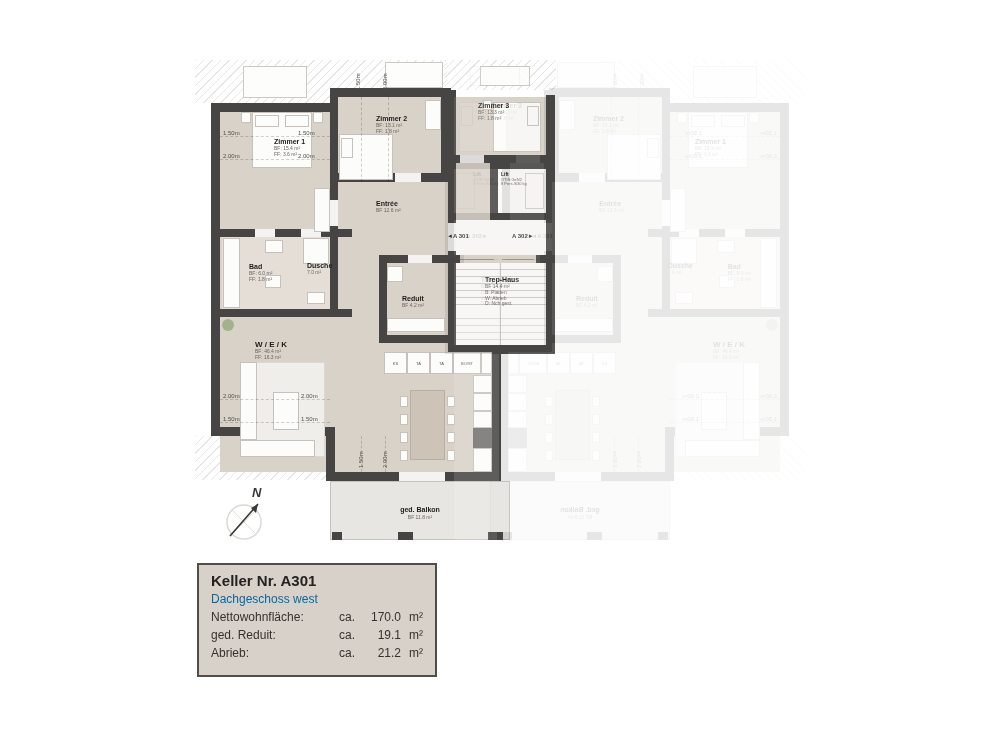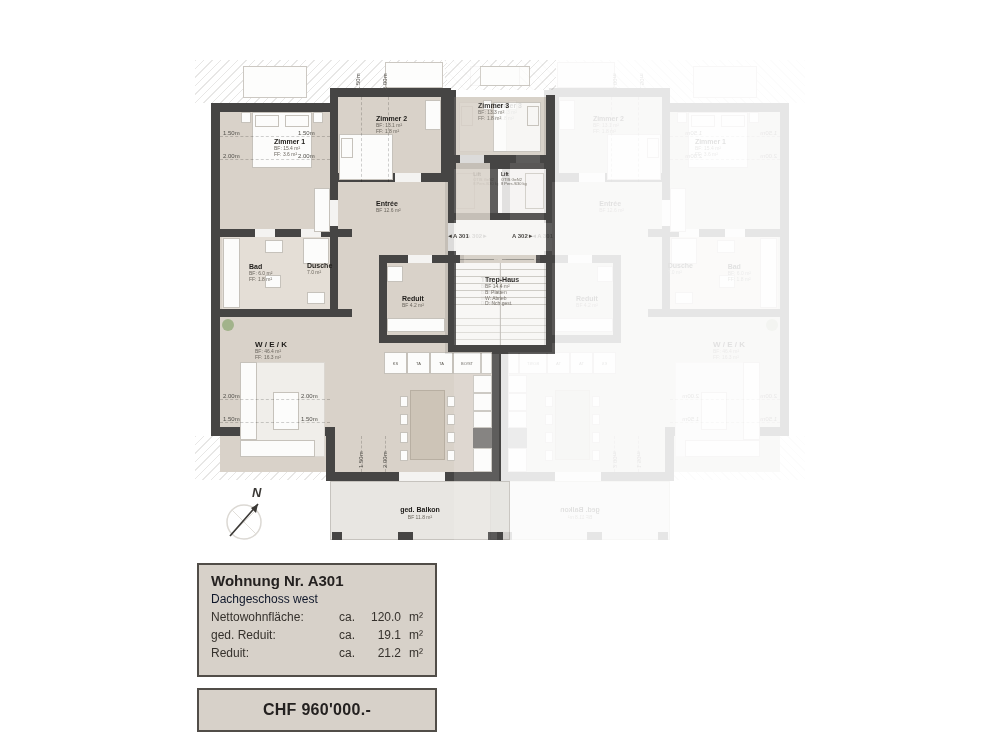--- a/index.html
+++ b/index.html
@@ -43,21 +43,21 @@
   .balcony{position:absolute;background:#e8e6e2;border:1px solid #c6c3be;box-sizing:border-box;}
   .pillar{position:absolute;background:#464544;}
   .blk-lbl{position:absolute;text-align:center;line-height:1.2;}
   .blk-lbl b{display:block;font-size:7px;font-weight:bold;color:#1e1c19;}
   .blk-lbl i{display:block;font-style:normal;font-size:5px;color:#6b665e;}
   
   .infobox{position:absolute;left:197px;top:563px;width:240px;height:114px;background:#d7d1c9;
            border:2px solid #514d48;box-sizing:border-box;padding:6px 12px 0 12px;}
   .infobox .t1{font-size:15px;font-weight:bold;line-height:19px;color:#242120;}
   .infobox .t2{font-size:12px;font-weight:bold;line-height:16px;color:#242120;}
-  .infobox .t3{font-size:12px;line-height:18px;color:#0f172a;}
+  .infobox .t3{font-size:12px;line-height:18px;color:#0369a1;}
   .irow{display:flex;font-size:12px;line-height:18px;color:#35312c;}
   .irow .il{flex:1;}
   .irow .ica{width:24px;}
   .irow .iv{width:38px;text-align:right;}
   .irow .iu{width:22px;text-align:right;}
   .pricebox{position:absolute;left:197px;top:688px;width:240px;height:44px;background:#d7d1c9;
             border:2px solid #514d48;box-sizing:border-box;display:flex;align-items:center;justify-content:center;
             font-size:16px;font-weight:bold;letter-spacing:.3px;color:#242120;}
 </style>
 </head>
@@ -274,45 +274,42 @@
   <svg class="abs" style="left:220px;top:482px" width="52" height="64" viewBox="0 0 52 64">
     <circle cx="24" cy="40" r="17" fill="none" stroke="#dcd9d4" stroke-width="1.5"></circle>
     <line x1="12" y1="28" x2="36" y2="52" stroke="#e2dfda" stroke-width="1"></line>
     <line x1="36" y1="28" x2="12" y2="52" stroke="#e2dfda" stroke-width="1"></line>
     <line x1="10" y1="54" x2="38" y2="22" stroke="#3c3a37" stroke-width="1.6"></line>
     <polygon points="38,22 31,26 36,31" fill="#3c3a37"></polygon>
     <text x="32" y="15" font-size="13" font-style="italic" font-weight="bold" fill="#3c3a37">N</text>
   </svg>
 
   <div class="infobox">
-    <div class="t1">Wohnung Nr. A301</div>
+    <div class="t1">Keller Nr. A301</div>
     <div class="t3">Dachgeschoss west</div>
     <div class="irow">
       <span class="il">Nettowohnfläche:</span>
       <span class="ica">ca.</span>
-      <span class="iv">120.0</span>
+      <span class="iv">170.0</span>
       <span class="iu">m²</span>
     </div>
     <div class="irow">
       <span class="il">ged. Reduit:</span>
       <span class="ica">ca.</span>
       <span class="iv">19.1</span>
       <span class="iu">m²</span>
     </div>
     <div class="irow">
-      <span class="il">Reduit:</span>
+      <span class="il">Abrieb:</span>
       <span class="ica">ca.</span>
       <span class="iv">21.2</span>
       <span class="iu">m²</span>
     </div>
   </div>
 
-  <div class="pricebox">
-    <span>CHF 960'000.-</span>
-  </div>
 
 <div class="apartment ghost" id="apt-ghost">
 
     <div class="hatch" style="left:0;top:0;width:252px;height:43px"></div>
     <div class="hatch" style="left:250px;top:0;width:111px;height:30px"></div>
     <div class="hatch" style="left:0;top:376px;width:135px;height:44px"></div>
     <div class="dormer" style="left:48px;top:6px;width:64px;height:32px"></div>
     <div class="dormer" style="left:190px;top:2px;width:58px;height:26px"></div>
     <div class="dormer" style="left:285px;top:6px;width:50px;height:20px"></div>
 

